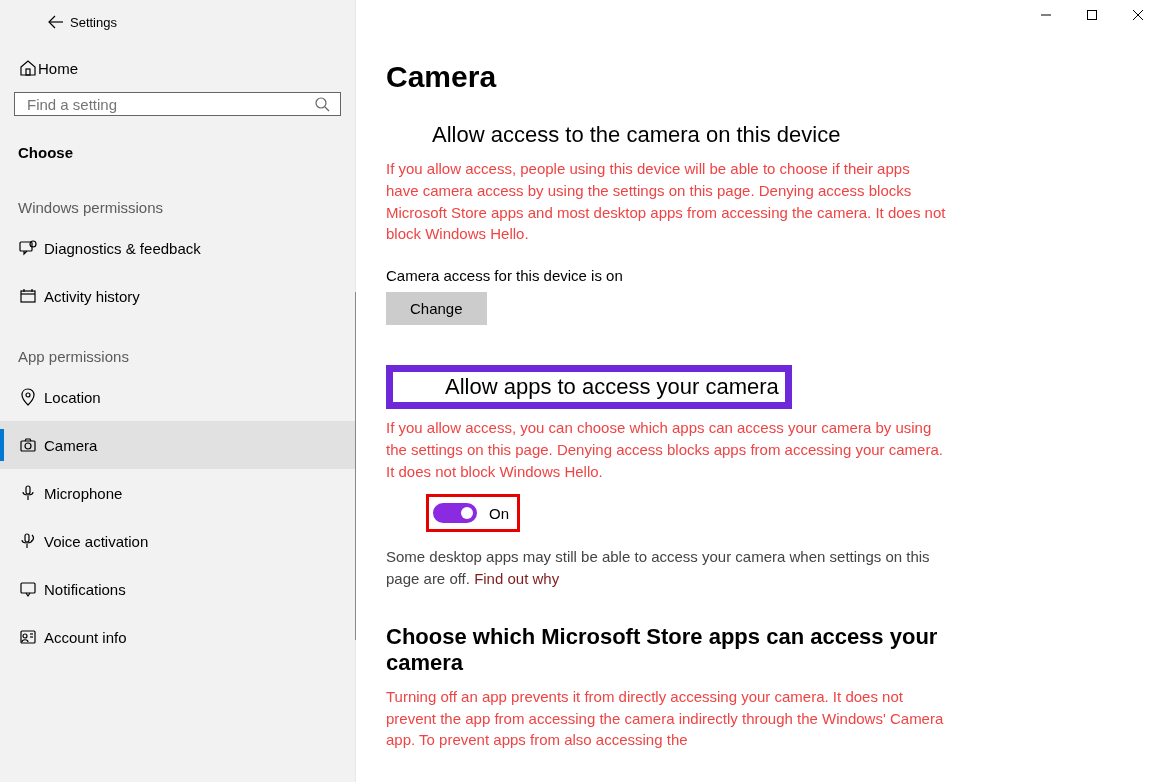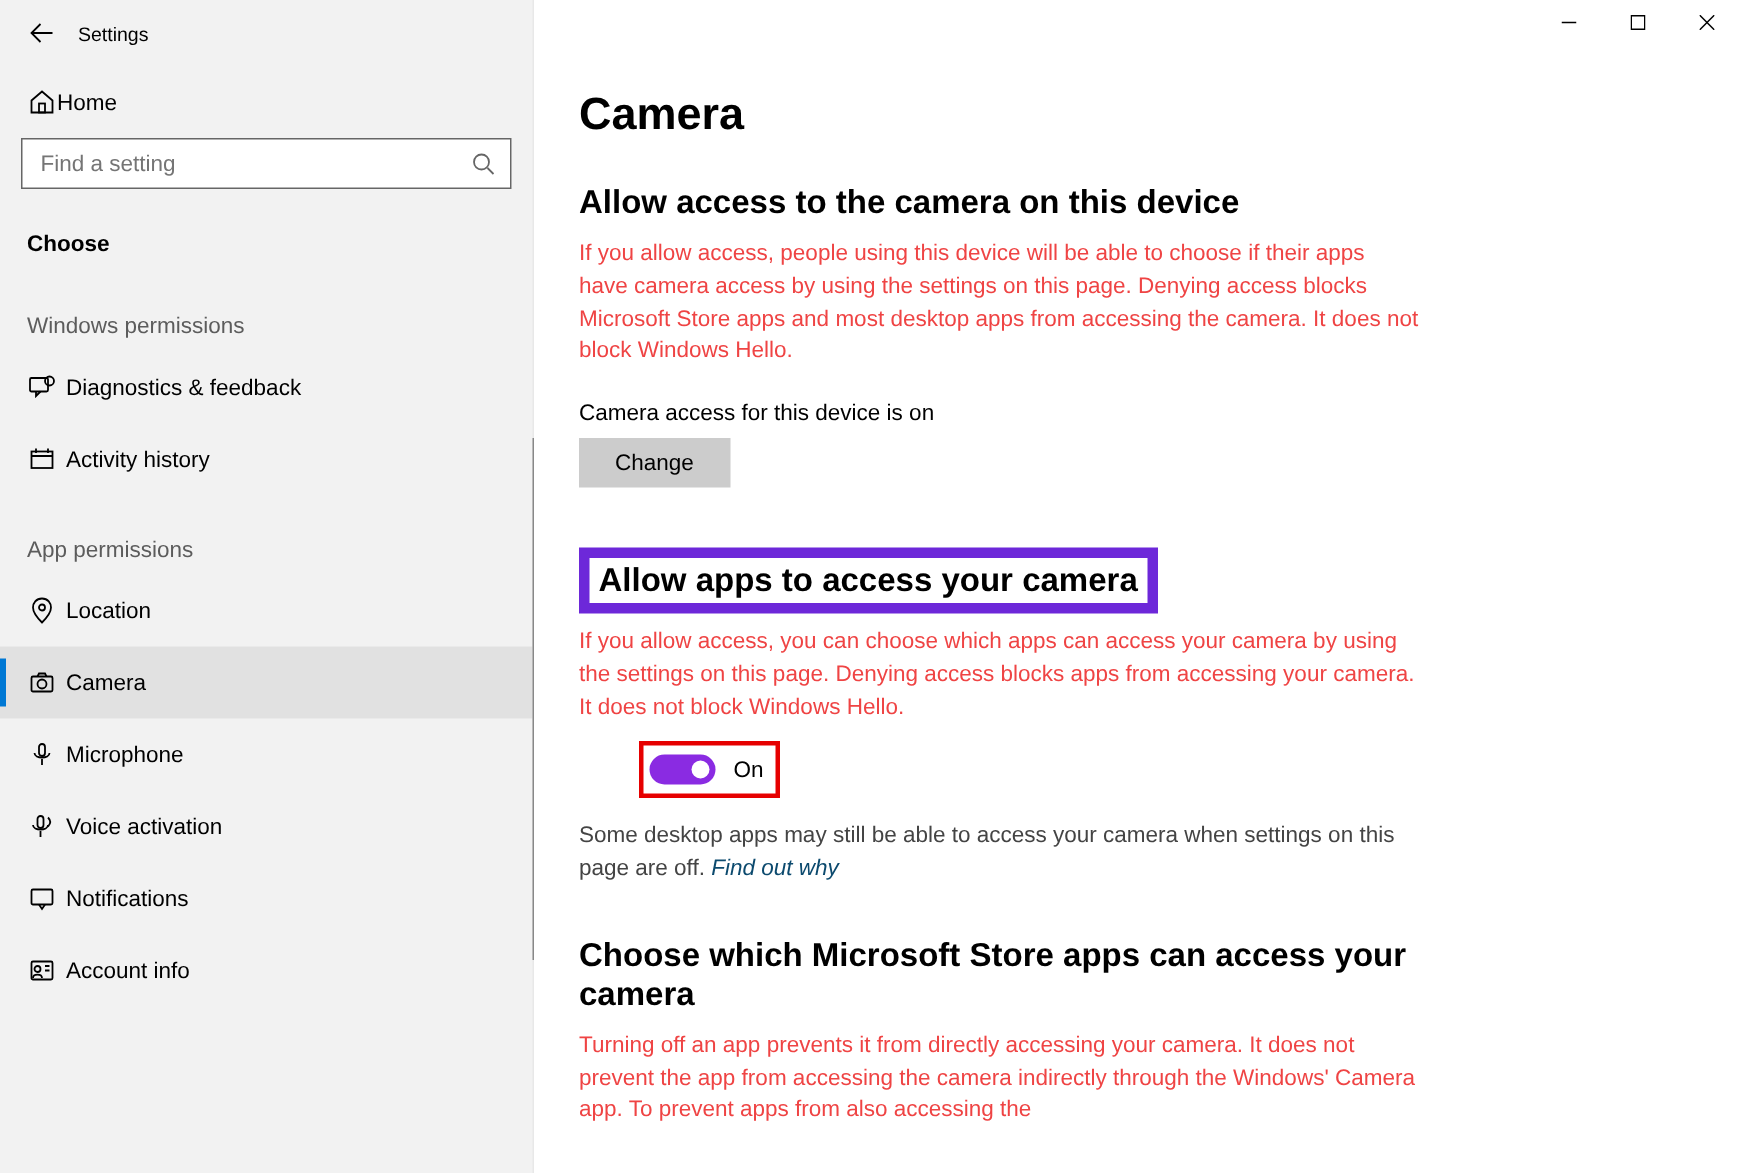--- a/index.html
+++ b/index.html
@@ -5,65 +5,65 @@
   * { margin: 0; padding: 0; box-sizing: border-box; font-family: "Segoe UI", sans-serif; }
   body { background: #fff; color: #000; overflow: hidden; width: 1161px; height: 782px; position: relative; }
 
   
   .window-controls { position: absolute; top: 0; right: 0; display: flex; }
   .win-btn { width: 46px; height: 30px; display: flex; align-items: center; justify-content: center; cursor: pointer; }
   .win-btn svg { width: 10px; height: 10px; stroke: #000; stroke-width: 1; fill: none; }
 
   
   .sidebar { position: absolute; left: 0; top: 0; width: 356px; height: 100%; background: #f2f2f2; border-right: 1px solid #e8e8e8; }
-  .back-row { height: 44px; display: flex; align-items: center; padding-left: 18px; gap: 14px; }
+  .back-row { height: 44px; display: flex; align-items: center; padding-left: 18px; gap: 4px; margin-left: 28px; }
   .back-icon { width: 20px; height: 20px; display:flex; align-items:center; justify-content:center; cursor:pointer;}
   .settings-title { font-size: 13px; }
 
   .home-row { display:flex; align-items:center; gap: 0; padding: 14px 18px; cursor:pointer;}
   .home-row .icon { width:20px; height:20px; display:flex; align-items:center; justify-content:center;}
   .home-row .label { font-size:15px; }
 
   .search-wrap { padding: 0 14px 10px 14px; }
-  .search-box { position: relative; border: 1px solid #666; background: #fff; height: 34px; display:flex; align-items:center; }
+  .search-box { position: relative; border: 1px solid #666; background: #fff; height: 24px; display:flex; align-items:center; }
   .search-box input { border:none; outline:none; width:100%; padding: 0 34px 0 12px; font-size:15px; background:transparent; }
   .search-box .sicon { position:absolute; right:10px; top:50%; transform:translateY(-50%); width:16px; height:16px; }
 
   .category-title { font-size:15px; font-weight:600; padding: 18px 18px 10px 18px; }
 
   .section-label { font-size: 15px; color:#5c5c5c; padding: 28px 18px 8px 18px; }
 
   .nav-item { display:flex; align-items:center; gap: 6px; padding: 14px 18px 14px 18px; cursor:pointer; position:relative; }
   .nav-item .icon { width:20px; height:20px; display:flex; align-items:center; justify-content:center; }
   .nav-item .label { font-size:15px; }
   .nav-item.selected { background:#e1e1e1; }
   .nav-item.selected::before { content:""; position:absolute; left:0; top:8px; bottom:8px; width:4px; background:#0078d4; }
 
   .scroll-divider { position:absolute; left:355px; top:292px; width:1px; height:348px; background:#888; }
 
   
   .main { position:absolute; left:386px; top:60px; width: 560px; }
   .page-title { font-size:30px; font-weight:600; margin-bottom: 28px; }
-  .section-h { font-size:22px; font-weight:700; margin-bottom:10px; }
+  .section-h { font-size:22px; font-weight:400; margin-bottom:10px;margin-left:46px; }
   .section-h2 { font-size:22px; font-weight:600; margin-top: 34px; margin-bottom:10px; }
   .desc { font-size:15px; color:#ef4444; line-height:1.45; }
   .status-line { font-size:15px; margin-top:22px; }
   .change-btn { margin-top:8px; background:#ccc; border:none; padding: 8px 24px; font-size:15px; cursor:pointer; }
 
   .highlight-box { border: 7px solid #6d28d9; display:inline-block; padding: 2px 6px; }
   .hl-group { margin-top: 40px; }
 
   .toggle-row { display:flex; align-items:center; gap:12px; margin-top:12px;padding-left:40px; }
   .toggle-hl { border:3px solid #e60000; padding:6px 8px 6px 4px; display:inline-flex; align-items:center; gap:12px;}
   .toggle { width:44px; height:20px; border-radius:10px; background:#8a2be2; position:relative; cursor:pointer; }
   .toggle .knob { width:12px; height:12px; border-radius:50%; background:#fff; position:absolute; top:4px; right:4px; }
   .toggle-label { font-size:15px; }
 
   .note { font-size:15px; color:#444; margin-top:14px; line-height:1.45; }
-  .note a { color:#0c4a6e; text-decoration:none; cursor:pointer;font-style:italic; }
+  .note a { color:#7f1d1d; text-decoration:none; cursor:pointer; }
 
   svg { display:block; }
 </style>
 </head>
 <body>
 
 <div class="window-controls">
   <div class="win-btn">
     <svg viewBox="0 0 10 10">
         <line x1="0" y1="5" x2="10" y2="5"></line>

